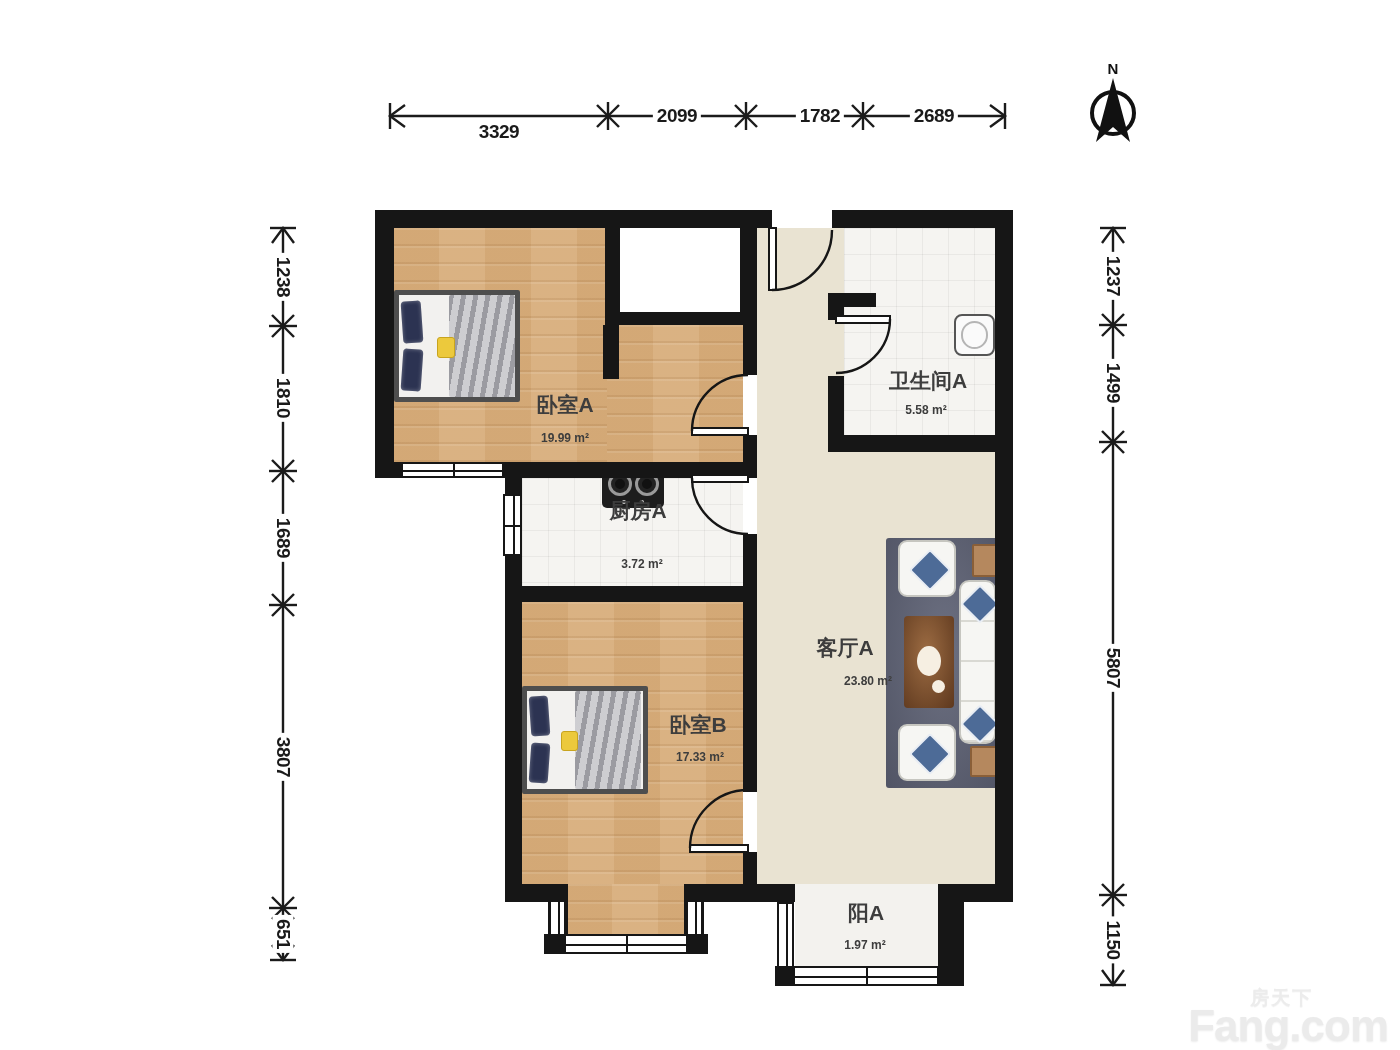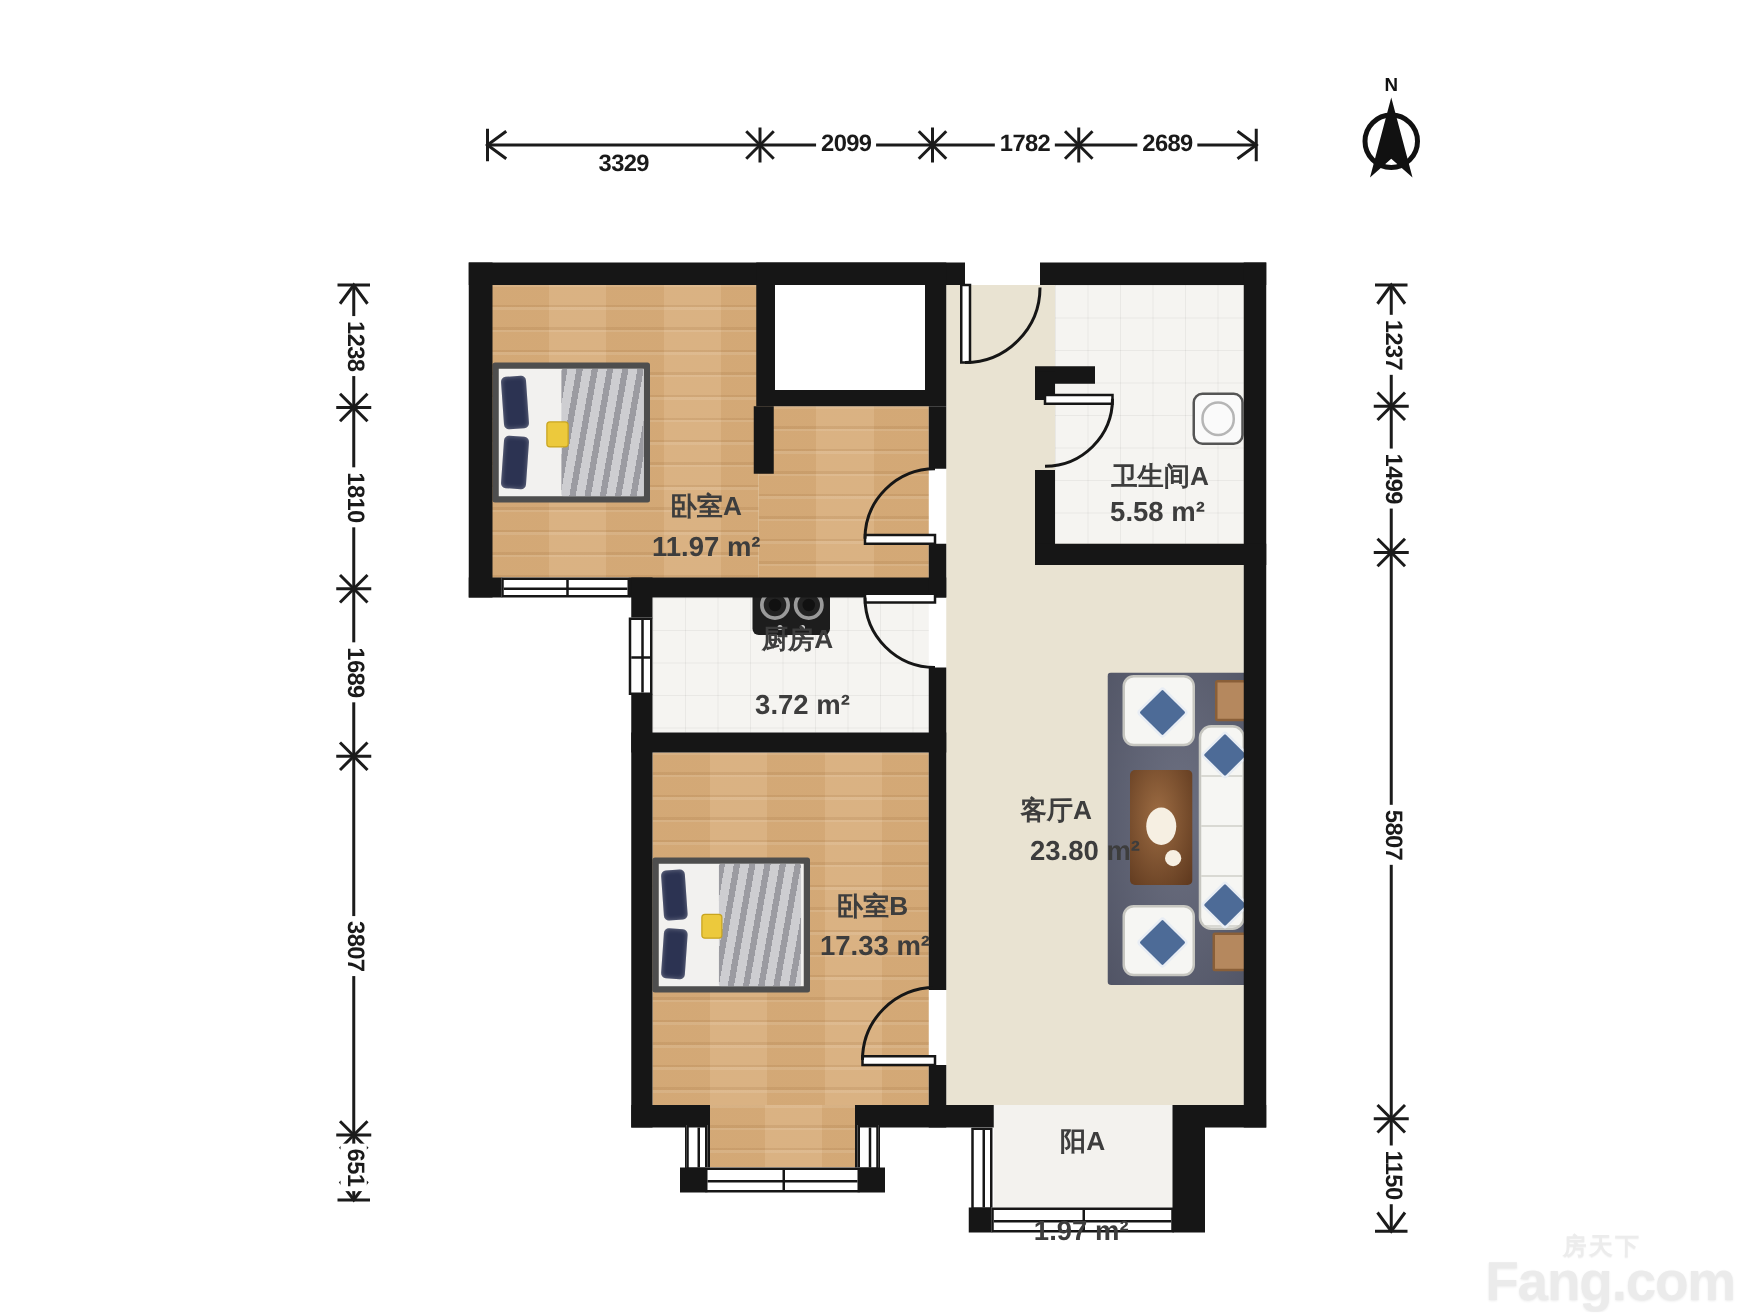--- a/index.html
+++ b/index.html
@@ -41,21 +41,21 @@
   .stove{position:absolute;background:#1d1d1d;border-radius:5px;}
   .burner{position:absolute;width:24px;height:24px;border-radius:50%;background:#111;
           border:3px solid #9a9a9a;box-sizing:border-box;box-shadow:inset 0 0 0 4px #222;}
   .dot{position:absolute;width:4px;height:4px;border-radius:50%;background:#cfcfcf;}
   .tub{position:absolute;background:#fafafa;border:2px solid #555;border-radius:8px;box-sizing:border-box;}
   .tub-inner{position:absolute;left:5px;top:5px;right:5px;bottom:5px;border:2px solid #b5b5b5;border-radius:14px;}
   
   .room-label{position:absolute;transform:translate(-50%,-50%);white-space:nowrap;
               font-weight:700;font-size:21px;color:#3d3d3d;z-index:30;}
   .room-area{position:absolute;transform:translate(-50%,-50%);white-space:nowrap;
-             font-weight:700;font-size:22px;color:#3d3d3d;z-index:30;}
+             font-weight:700;font-size:12px;color:#3d3d3d;z-index:30;}
   .dim-label{position:absolute;transform:translate(-50%,-50%);white-space:nowrap;
              font-weight:700;font-size:19px;color:#1a1a1a;background:#ffffff;padding:0 4px;
              line-height:1.1;z-index:30;letter-spacing:-0.5px;}
   .dim-label.vert{transform:translate(-50%,-50%) rotate(90deg);padding:0 4px;}
   .north-label{position:absolute;transform:translate(-50%,-50%);font-weight:700;font-size:15px;color:#111;z-index:30;}
   
   .watermark{position:absolute;right:12px;bottom:4px;z-index:40;line-height:0.9;color:#e9e9e9;text-align:left;}
   .wm-cn{font-size:19px;font-weight:700;margin-left:62px;letter-spacing:2px;
          color:#ececec;text-shadow:0 1px 1px rgba(0,0,0,0.06);}
   .wm-en{font-size:44px;font-weight:800;color:#ebebeb;letter-spacing:-1px;
@@ -268,36 +268,36 @@
       </g>
     </g>
 
     <g>
       <circle cx="1113" cy="113" r="21" fill="none" stroke="#111" stroke-width="4"></circle>
       <path d="M 1113 78 L 1096 142 L 1113 127 L 1130 142 Z" fill="#111"></path>
     </g>
   </svg>
 
   <div class="room-label" style="left:565px;top:405px;">卧室A</div>
-  <div class="room-area" style="left:565px;top:438px;">11.97 m²</div>
+  <div class="room-area" style="left:565px;top:438px;">19.99 m²</div>
 
   <div class="room-label" style="left:928px;top:381px;">卫生间A</div>
   <div class="room-area" style="left:926px;top:410px;">5.58 m²</div>
 
   <div class="room-label" style="left:638px;top:511px;">厨房A</div>
   <div class="room-area" style="left:642px;top:564px;">3.72 m²</div>
 
   <div class="room-label" style="left:698px;top:725px;">卧室B</div>
   <div class="room-area" style="left:700px;top:757px;">17.33 m²</div>
 
   <div class="room-label" style="left:845px;top:648px;">客厅A</div>
   <div class="room-area" style="left:844px;top:681px;margin-left:24px;">23.80 m²</div>
 
   <div class="room-label" style="left:866px;top:913px;">阳A</div>
-  <div class="room-area" style="left:865px;top:985px;text-align:center;">1.97 m²</div>
+  <div class="room-area" style="left:865px;top:945px;text-align:center;">1.97 m²</div>
 
   <span class="dim-label" style="left:499px;top:132px;">3329</span>
   <span class="dim-label" style="left:677px;top:116px;">2099</span>
   <span class="dim-label" style="left:820px;top:116px;">1782</span>
   <span class="dim-label" style="left:934px;top:116px;">2689</span>
 
   <span class="dim-label vert" style="left:283px;top:277px;">1238</span>
   <span class="dim-label vert" style="left:283px;top:398px;">1810</span>
   <span class="dim-label vert" style="left:283px;top:538px;">1689</span>
   <span class="dim-label vert" style="left:283px;top:757px;">3807</span>

